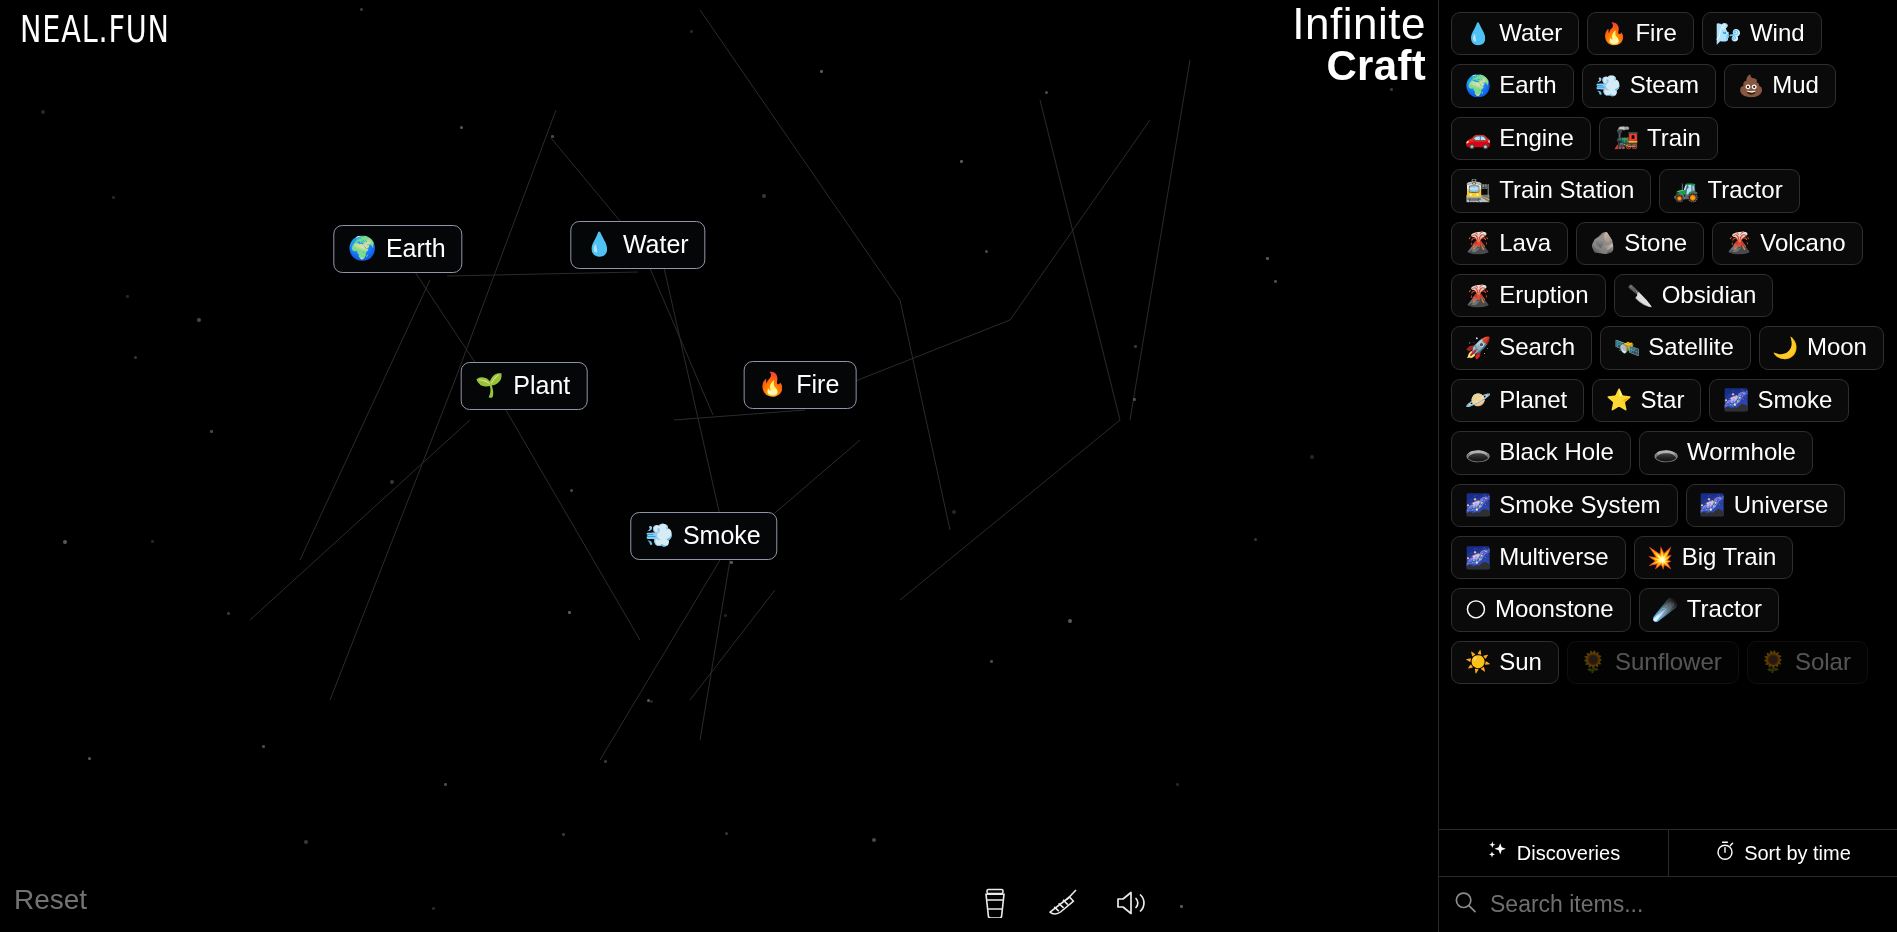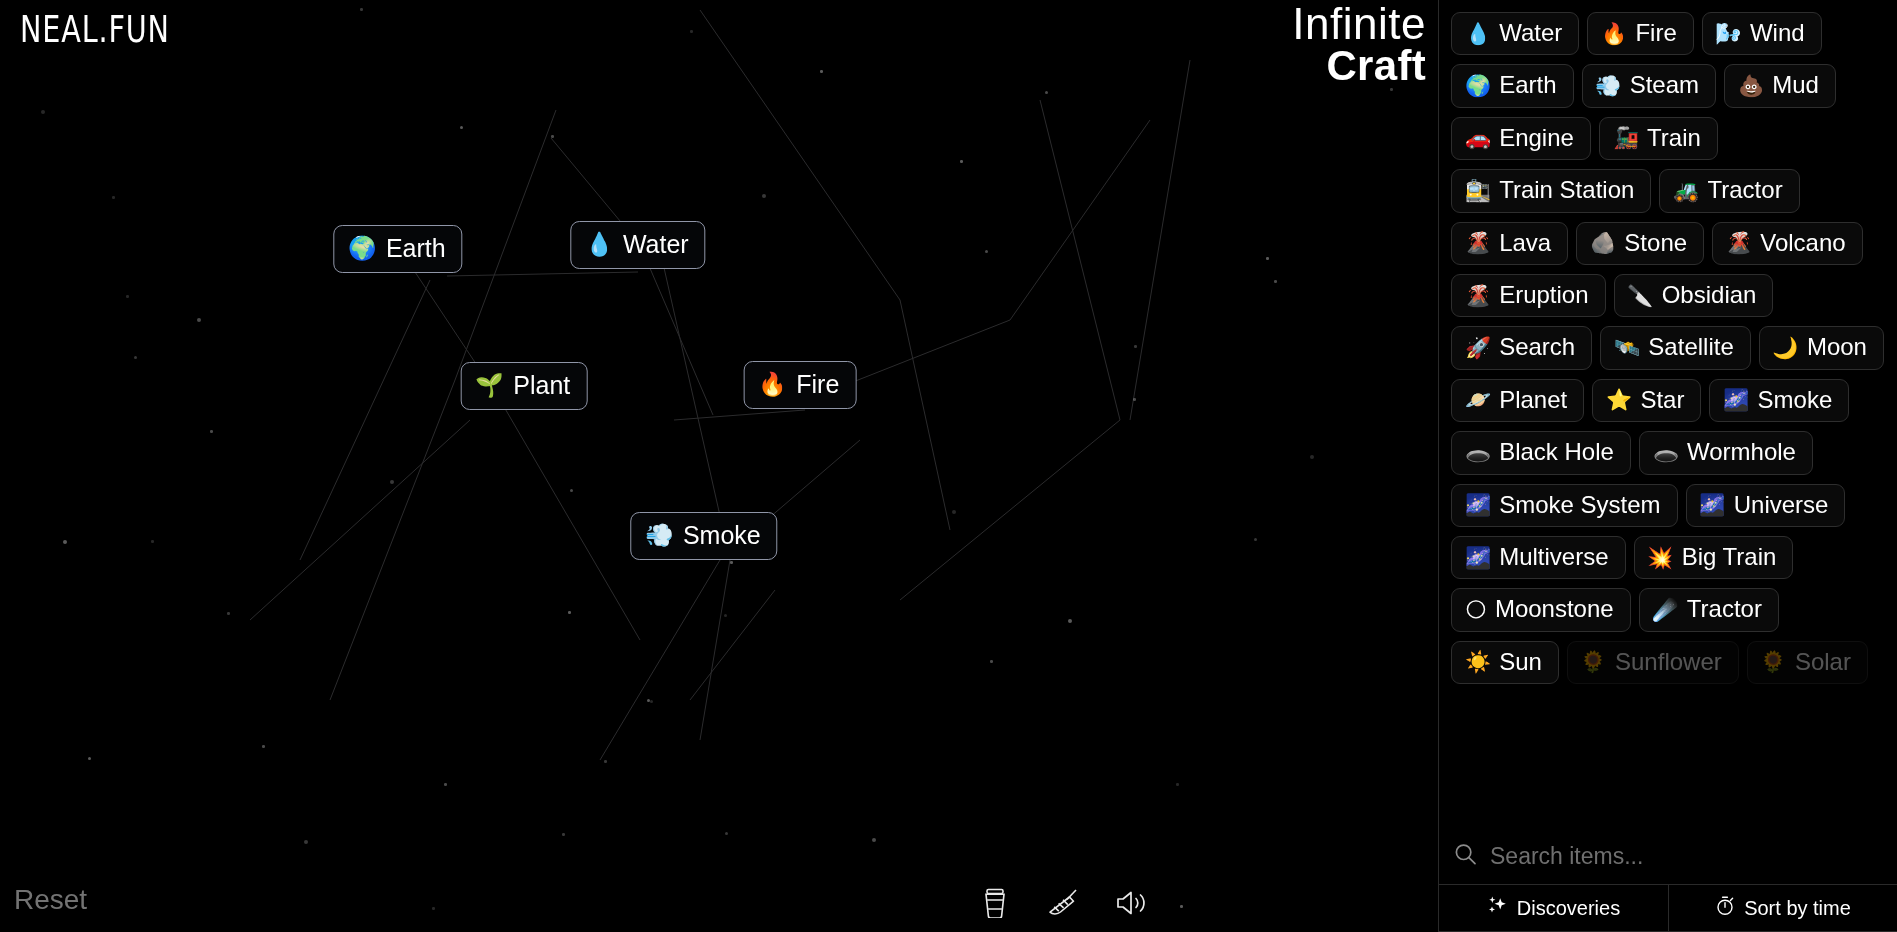--- a/index.html
+++ b/index.html
@@ -410,30 +410,20 @@
             <span class="emo">🌻</span>
             <span>Sunflower</span>
           </div>
           <div class="item-pill faded">
             <span class="emo">🌻</span>
             <span>Solar</span>
           </div>
         </div>
     </div>
 
-    <div id="search-row">
-      <span>
-        <svg width="25" height="25" viewBox="0 0 25 25" fill="none" stroke="#8c8c8c" stroke-width="1.7">
-          <circle cx="10.6" cy="10.3" r="7.2"></circle>
-          <path d="M15.9 15.6 L22 21.7" stroke-linecap="round"></path>
-        </svg>
-      </span>
-      <input id="search-input" type="text" placeholder="Search items..." style="">
-    </div>
-
     <div id="side-tabs">
       <div class="tab">
         <span class="ticon">
           <svg width="21" height="21" viewBox="0 0 21 21" fill="#ffffff">
             <path d="M13.2 3.2 l1.5 4.1 4.1 1.5 -4.1 1.5 -1.5 4.1 -1.5 -4.1 -4.1 -1.5 4.1 -1.5 Z"></path>
             <path d="M5.3 1.6 l.85 2.3 2.3 .85 -2.3 .85 -.85 2.3 -.85 -2.3 -2.3 -.85 2.3 -.85 Z"></path>
             <path d="M5.0 11.4 l.8 2.2 2.2 .8 -2.2 .8 -.8 2.2 -.8 -2.2 -2.2 -.8 2.2 -.8 Z"></path>
           </svg>
         </span>
         <span>Discoveries</span>
@@ -443,14 +433,24 @@
           <svg width="20" height="21" viewBox="0 0 20 21" fill="none" stroke="#ffffff" stroke-width="1.4">
             <circle cx="10" cy="12.3" r="7"></circle>
             <path d="M10 12.3 V7.8" stroke-linecap="round"></path>
             <path d="M7.6 2.2 h4.8" stroke-linecap="round"></path>
             <path d="M15.4 5.4 l2.2 -2.2" stroke-linecap="round"></path>
           </svg>
         </span>
         <span>Sort by time</span>
       </div>
     </div>
+
+    <div id="search-row">
+      <span>
+        <svg width="25" height="25" viewBox="0 0 25 25" fill="none" stroke="#8c8c8c" stroke-width="1.7">
+          <circle cx="10.6" cy="10.3" r="7.2"></circle>
+          <path d="M15.9 15.6 L22 21.7" stroke-linecap="round"></path>
+        </svg>
+      </span>
+      <input id="search-input" type="text" placeholder="Search items..." style="">
+    </div>
   </div>
 </div>
 
 </body></html>

